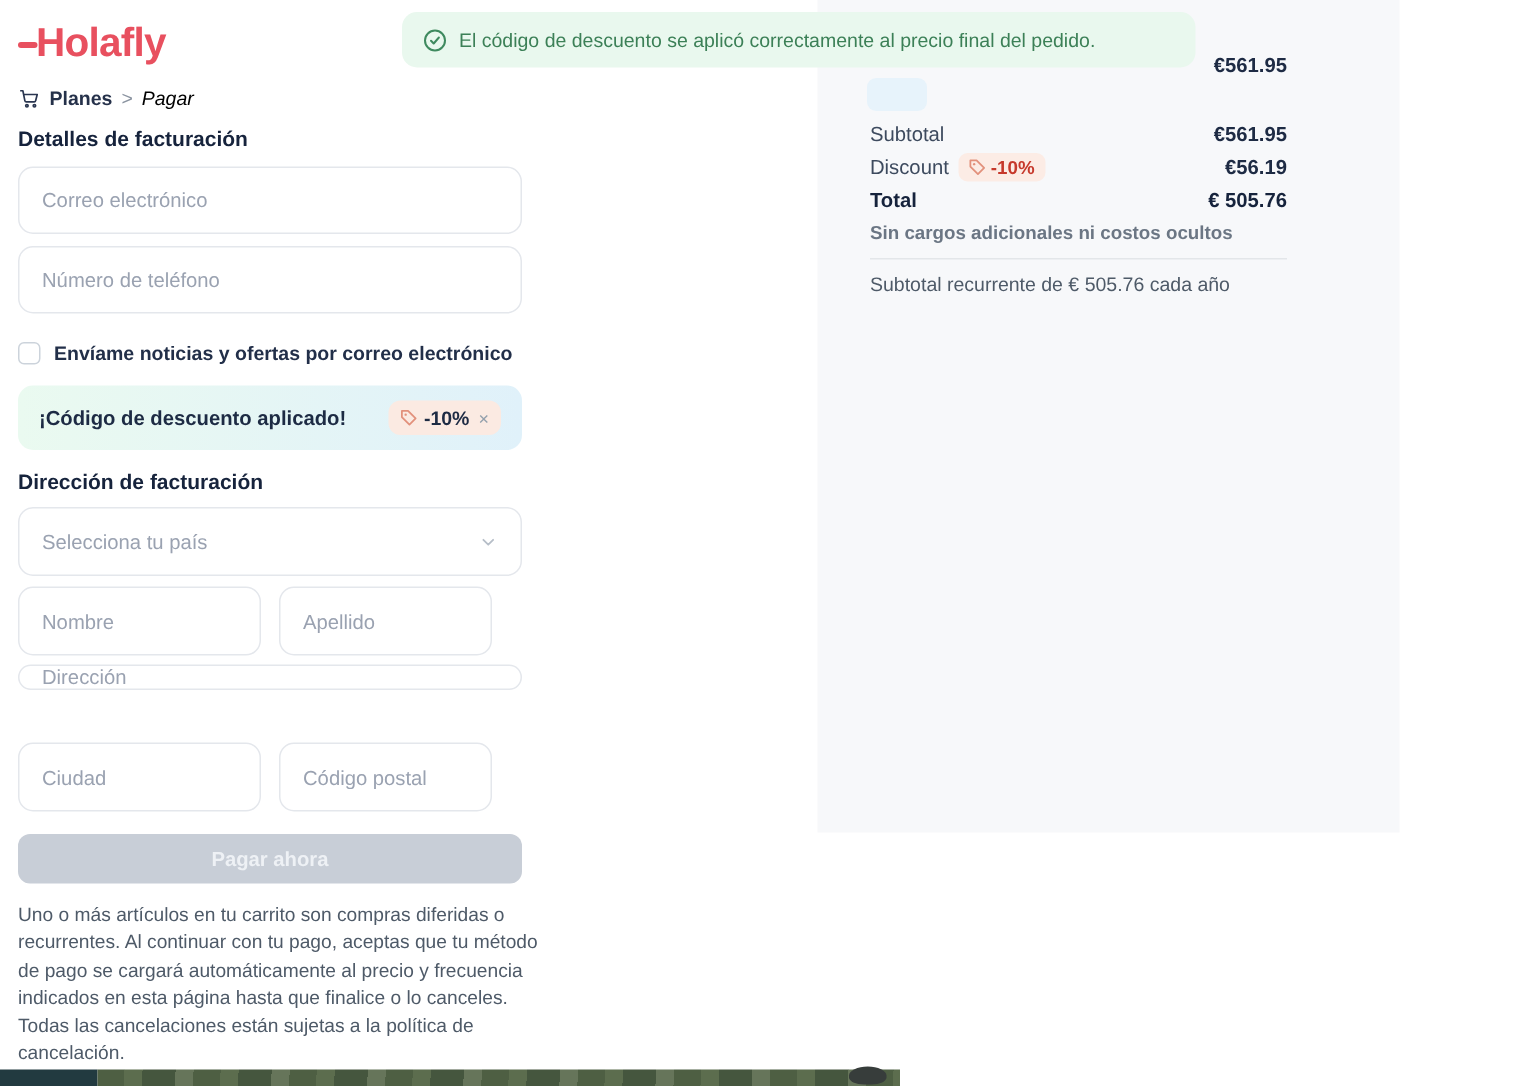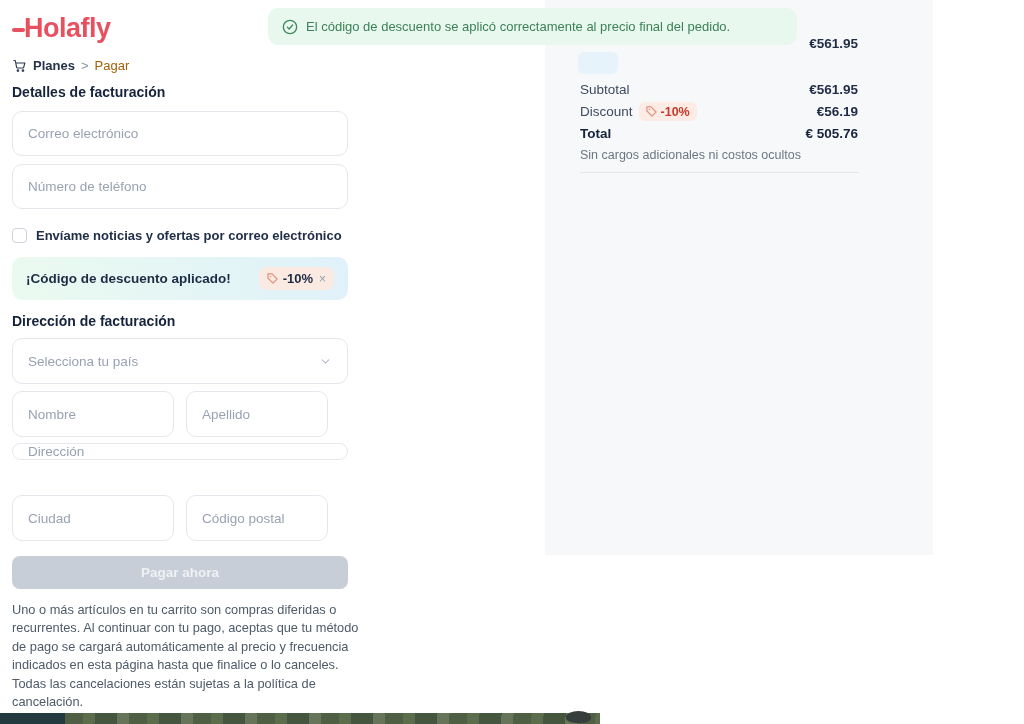--- a/index.html
+++ b/index.html
@@ -12,38 +12,38 @@
   
   .panel { position:absolute; left:545px; top:0; width:388px; height:555px; background:#f7f8fa; }
   .top-price { position:absolute; right:75px; top:36px; font-size:13.5px; font-weight:600; color:#1e2b44; }
   .plan-pill { position:absolute; left:33px; top:52px; width:40px; height:22px; background:#e7f3fb; border-radius:6px; }
   .summary { position:absolute; left:35px; top:82px; width:278px; }
   .srow { display:flex; justify-content:space-between; align-items:center; height:15px; margin-bottom:7px; font-size:13.5px; }
   .srow .lbl { color:#3d4a5e; display:flex; align-items:center; gap:6px; }
   .srow .val { font-weight:600; color:#1e2b44; }
   .srow.total .lbl, .srow.total .val { font-weight:700; color:#16233c; }
   .mini-badge { display:inline-flex; align-items:center; gap:4px; background:#fcece5; border-radius:6px; padding:2.5px 7px; font-size:12.5px; font-weight:700; color:#c6392c; }
-  .fees-note { font-size:12.5px; color:#6b7684; margin-top:2px; }
+  .fees-note { font-size:12.5px; color:#6b7684; margin-top:2px;font-weight:bold; }
   .sum-divider { border:none; border-top:1px solid #e3e6e9; margin:10px 0 9px 0; }
   .recurring { font-size:13px; color:#4e5a68; }
 
   
   .toast { position:absolute; left:268px; top:8px; width:529px; height:37px; background:#e9f8ee;
     border-radius:10px; display:flex; align-items:center; padding:0 14px; gap:8px; z-index:5; }
   .toast-text { font-size:13px; color:#3c8057; }
 
   
   .logo { position:absolute; left:12px; top:13px; display:flex; align-items:center; cursor:pointer; }
   .logo-bar { width:13px; height:4.5px; background:#e8505f; border-radius:3px; margin-right:-1px; margin-top:3px; }
   .logo-text { font-size:27px; font-weight:700; letter-spacing:-0.5px; color:#e8505f; }
 
   .breadcrumb { position:absolute; left:12px; top:58px; display:flex; align-items:center; gap:6px; font-size:13px; }
   .bc-first { font-weight:600; color:#25314a; cursor:pointer; }
   .bc-sep { color:#8a93a0; }
-  .bc-second { color:#a16207; }
+  .bc-second { color:#000000;font-style:italic; }
 
   .section-heading { position:absolute; left:12px; font-size:14px; font-weight:700; color:#16233c; }
   .h-billing { top:84px; } .h-address { top:313px; }
 
   .input { position:absolute; border:1px solid #e4e7ec; border-radius:10px; background:#fff;
     font-family:"Liberation Sans", sans-serif; font-size:13.5px; color:#25314a; padding:0 15px; outline:none; }
   .input::placeholder { color:#9aa2b1; }
   .w-full { left:12px; width:336px; height:45px; }
   .w-half-l { left:12px; width:162px; height:46px; }
   .w-half-r { left:186px; width:142px; height:46px; }
@@ -110,20 +110,21 @@
         </span>
       </span>
       <span class="val">€56.19</span>
     </div>
     <div class="srow total">
       <span class="lbl">Total</span>
       <span class="val">€ 505.76</span>
     </div>
     <div class="fees-note">Sin cargos adicionales ni costos ocultos</div>
     <hr class="sum-divider">
+    <div class="recurring">Subtotal recurrente de € 505.76 cada año</div>
   </div>
 </div>
 
 <div class="toast">
   <span>
     <svg width="16" height="16" viewBox="0 0 24 24">
         <circle cx="12" cy="12" r="10" fill="none" stroke="#3f8a5f" stroke-width="2"></circle>
         <path d="M8 12.2l2.7 2.8 5.2-6" fill="none" stroke="#3f8a5f" stroke-width="2" stroke-linecap="round" stroke-linejoin="round"></path>
       </svg>
   </span>

